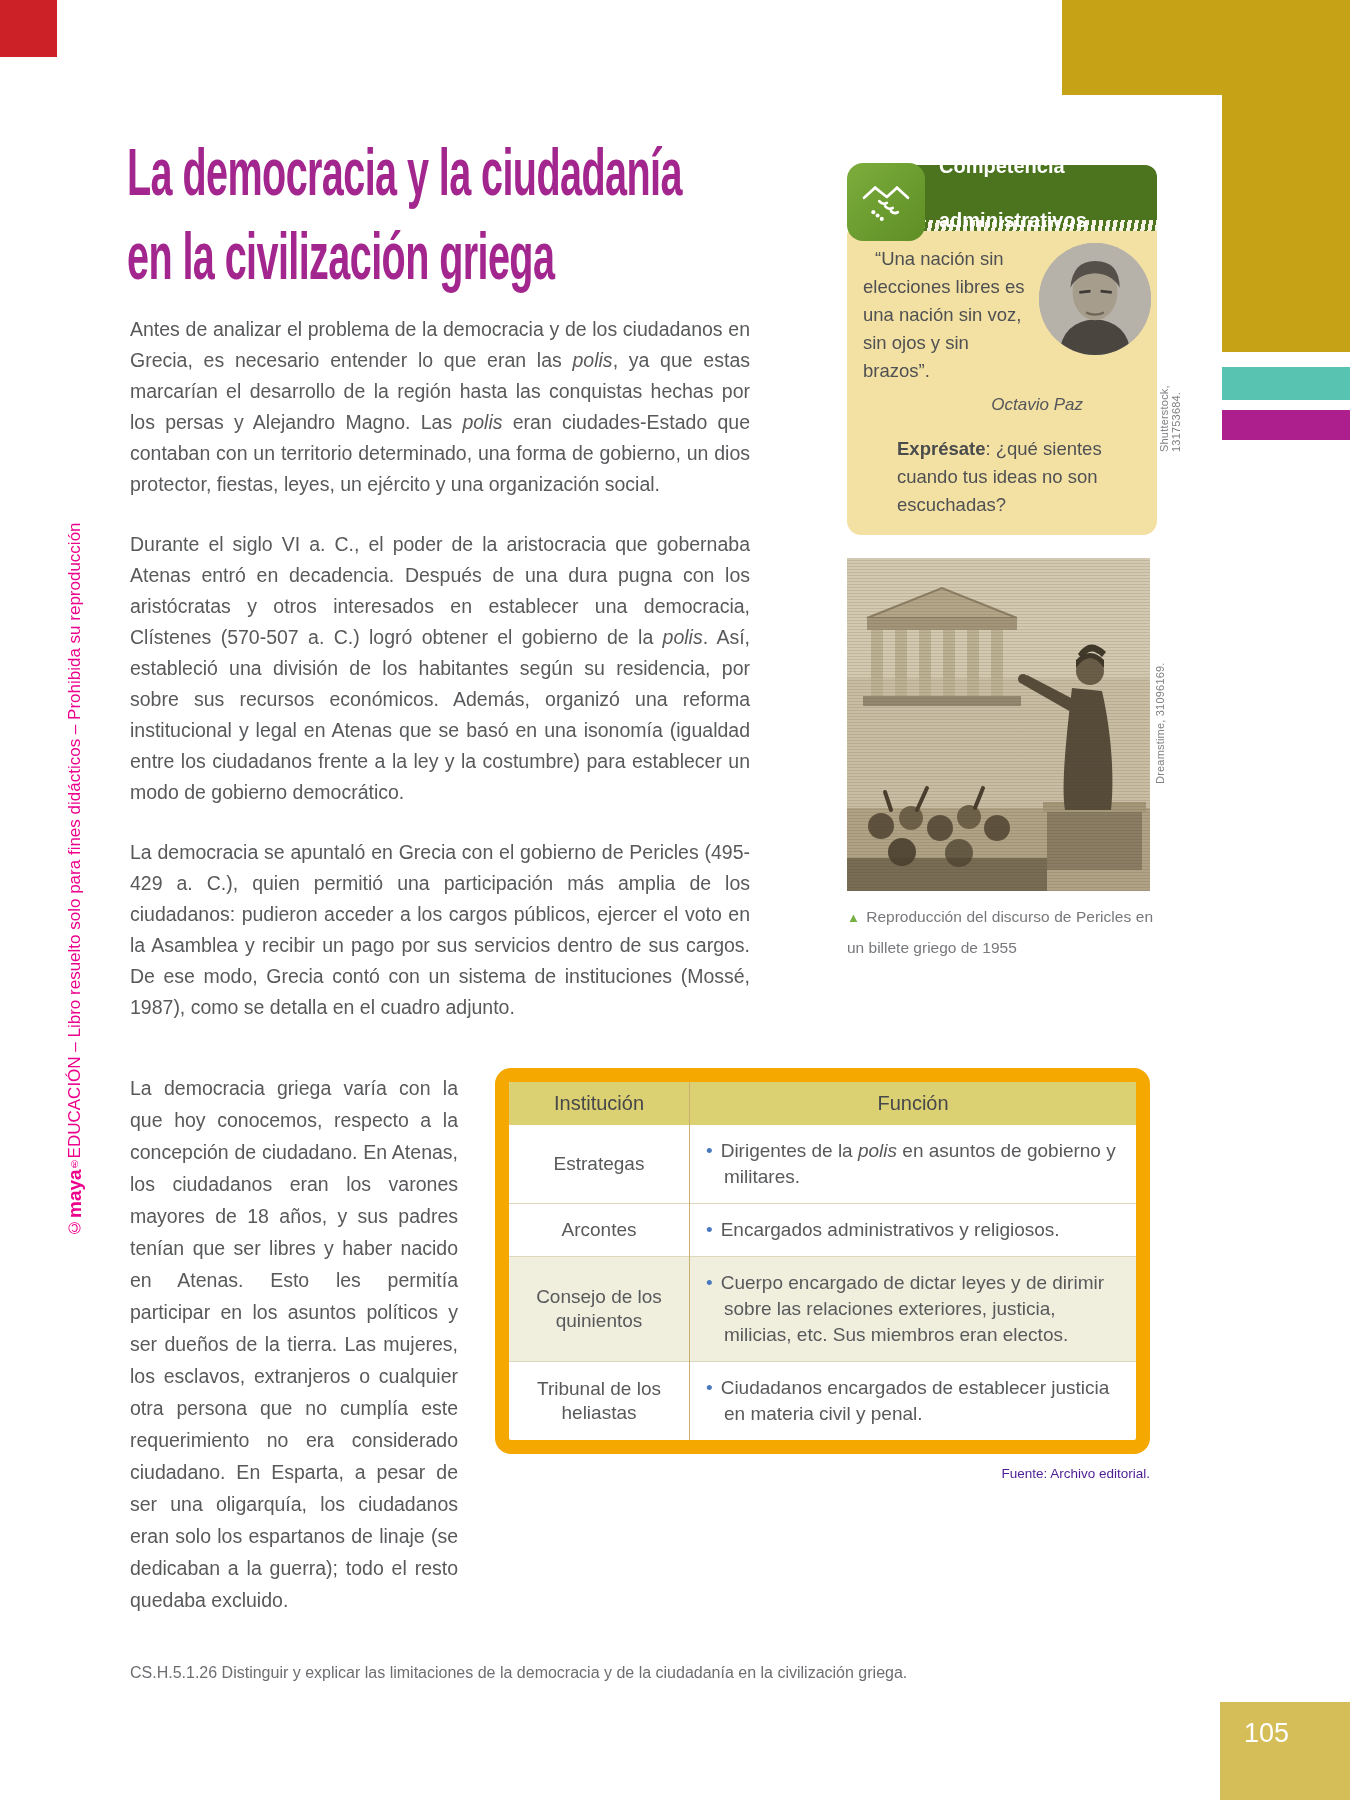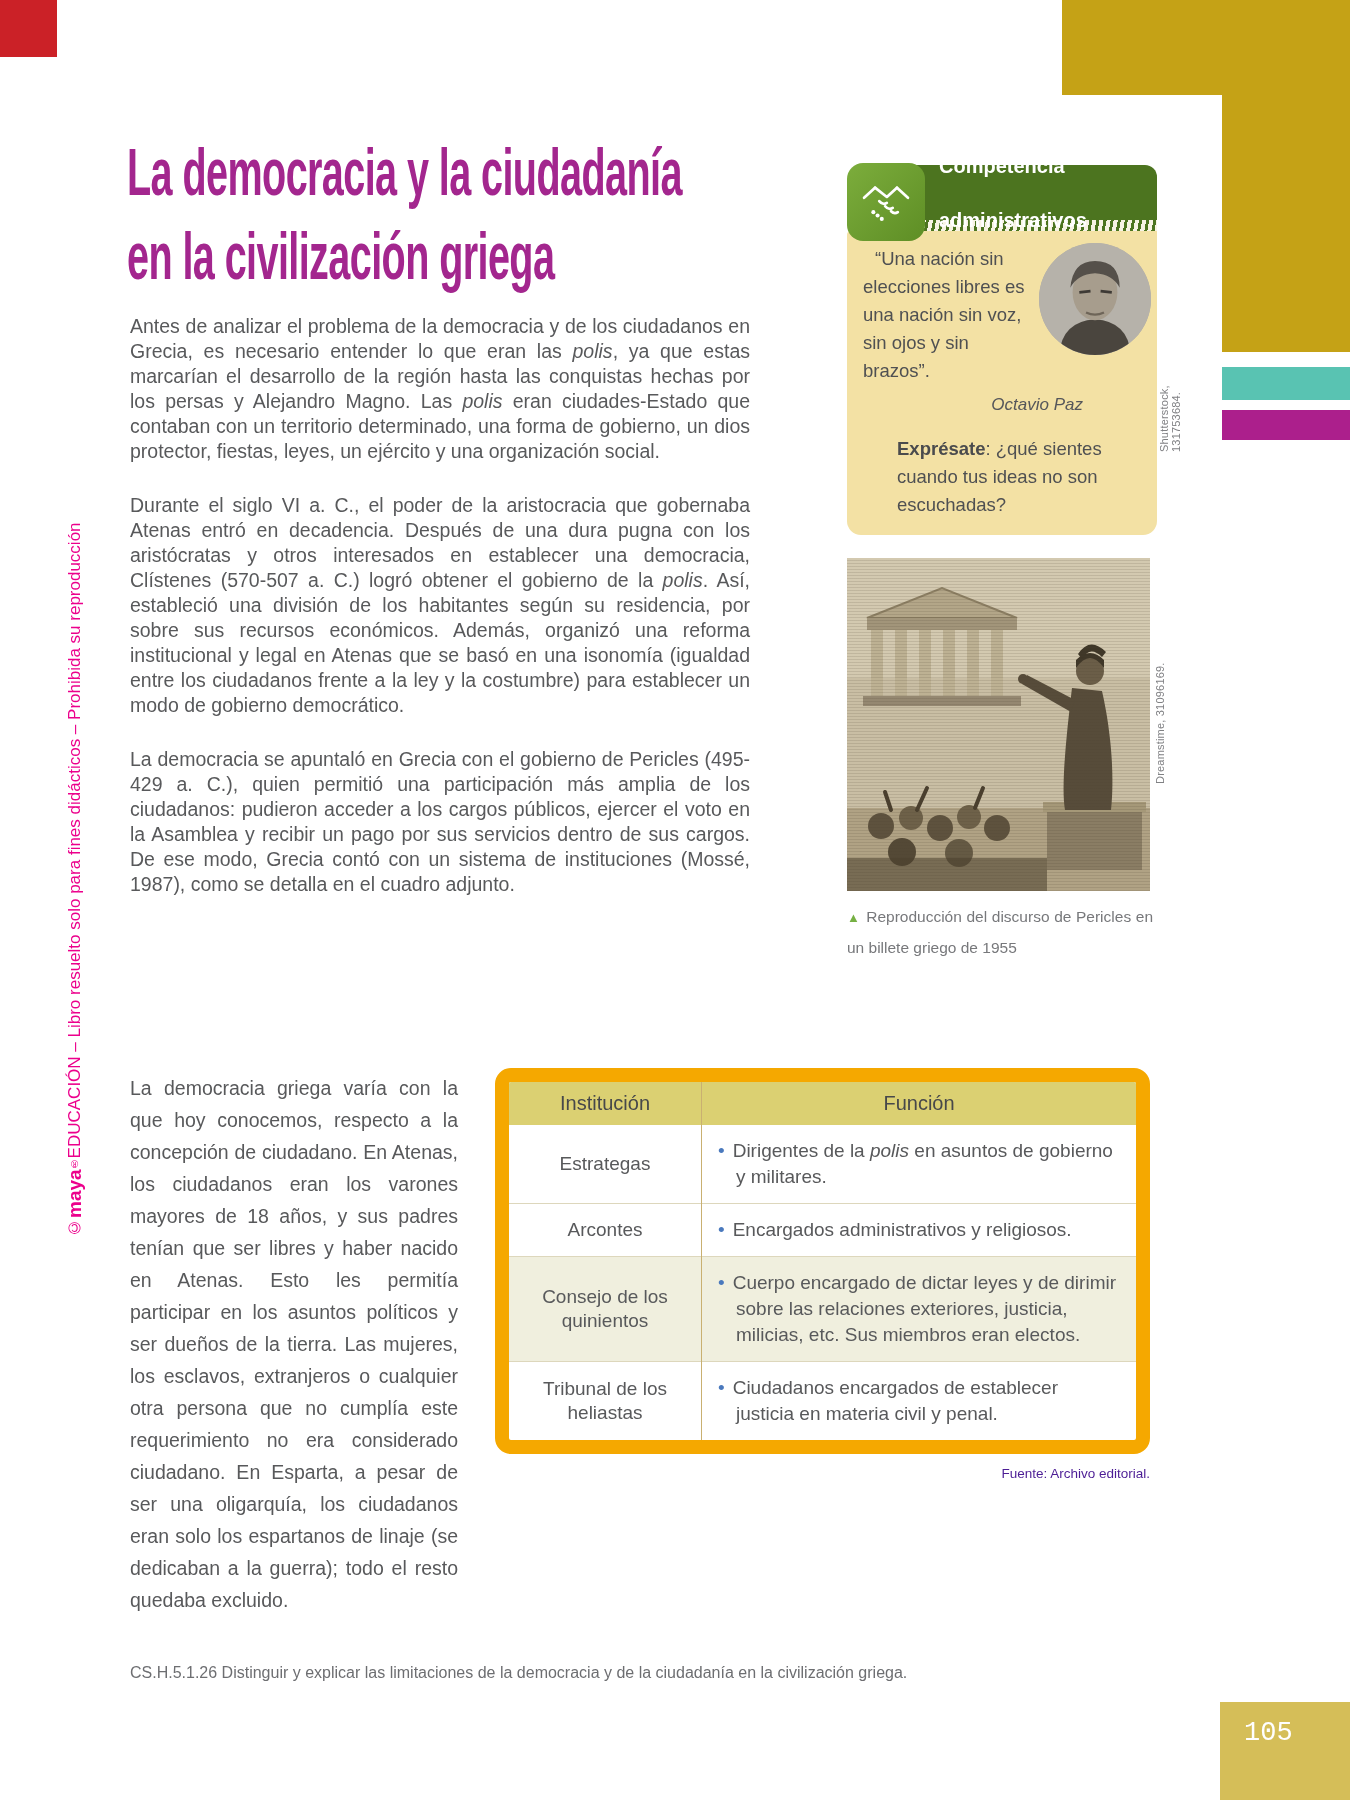--- a/index.html
+++ b/index.html
@@ -6,35 +6,35 @@
   .page { position:relative; width:1350px; height:1800px; background:#ffffff; overflow:hidden;
           font-family:"Liberation Sans", sans-serif; }
 
   
   .red-square { position:absolute; left:0; top:0; width:57px; height:57px; background:#CB2127; }
   .deco-gold-top  { position:absolute; left:1062px; top:0;     width:288px; height:95px;  background:#C5A216; }
   .deco-gold-side { position:absolute; left:1222px; top:95px;  width:128px; height:257px; background:#C5A216; }
   .deco-teal      { position:absolute; left:1222px; top:367px; width:128px; height:33px;  background:#59C3B2; }
   .deco-magenta   { position:absolute; left:1222px; top:410px; width:128px; height:30px;  background:#AC1F8C; }
   .page-badge { position:absolute; left:1220px; top:1702px; width:130px; height:98px; background:#D5BE58;
-                color:#fff; font-size:27px; box-sizing:border-box; padding:16px 0 4px 24px;font-family:Liberation Mono, monospace; }
+                color:#fff; font-size:27px; box-sizing:border-box; padding:16px 0 4px 24px; }
 
   
   .side-brand { position:absolute; left:64px; top:430px; height:900px; writing-mode:vertical-rl;
                 transform:rotate(180deg); text-align:center; color:#EC008C; font-size:17px; white-space:nowrap; }
   .side-brand .b-name { font-weight:bold; font-size:19px; }
   .side-brand .b-reg  { font-size:10px; }
 
   
   .page-title { position:absolute; left:127px; top:130px; color:#A3268E; font-weight:bold;
                 font-size:66px; line-height:84px; letter-spacing:-1px;
                 transform:scaleX(0.60); transform-origin:left top; white-space:nowrap; }
 
   
-  .main-text { position:absolute; left:130px; top:314px; width:620px; font-size:19.5px; line-height:25px;
+  .main-text { position:absolute; left:130px; top:314px; width:620px; font-size:19.5px; line-height:31px;
                color:#58595B; text-align:justify; }
   .main-text p { margin:0 0 29px 0; }
   em { font-style:italic; }
 
   .flow4 { position:absolute; left:130px; top:1072px; width:620px; font-size:19.5px; line-height:32px;
            color:#58595B; text-align:justify; }
   .table-spacer { float:right; width:292px; height:516px; }
 
   
   .comp-box  { position:absolute; left:847px; top:150px; width:310px; }
@@ -65,21 +65,21 @@
   .fig-image::after { content:""; position:absolute; inset:0;
                       background:repeating-linear-gradient(0deg, rgba(74,63,46,0.14) 0 1px, transparent 1px 3px); }
   .fig-caption { position:absolute; left:847px; top:902px; width:306px; font-size:15.5px; line-height:30px;
                  color:#77787B; text-align:justify; }
   .fig-caption .marker { color:#76B043; font-size:13px; margin-right:6px; }
 
   
   .inst-table { position:absolute; left:495px; top:1068px; width:655px; box-sizing:border-box; }
   .table-frame { border:14px solid #F5A800; border-radius:16px; background:#fff; overflow:hidden; }
   .inst-table table { width:100%; border-collapse:collapse; font-size:19px; color:#58595B; }
-  .inst-table thead th { background:#DBD072; font-weight:normal; font-size:20px; color:#47484A; padding:10px 22px; }
+  .inst-table thead th { background:#DBD072; font-weight:normal; font-size:20px; color:#47484A; padding:10px 16px; }
   .inst-table th.c1, .inst-table td.inst { width:148px; border-right:1px solid #C9B071; }
   .inst-table td { padding:13px 16px; vertical-align:middle; }
   .inst-table td.inst { text-align:center; line-height:24px; }
   .inst-table tr.alt { background:#F0EFDE; }
   .inst-table tbody tr + tr td { border-top:1px solid #DDD7BC; }
   .func-inner { padding-left:18px; text-indent:-18px; line-height:26px; }
   .bullet { color:#4A79BD; margin-right:8px; }
   .fuente { text-align:right; margin-top:12px; font-size:13.5px; color:#4c1d95; }
 
   .standard-line { position:absolute; left:130px; top:1664px; width:920px; font-size:16px; color:#6D6E71; }

